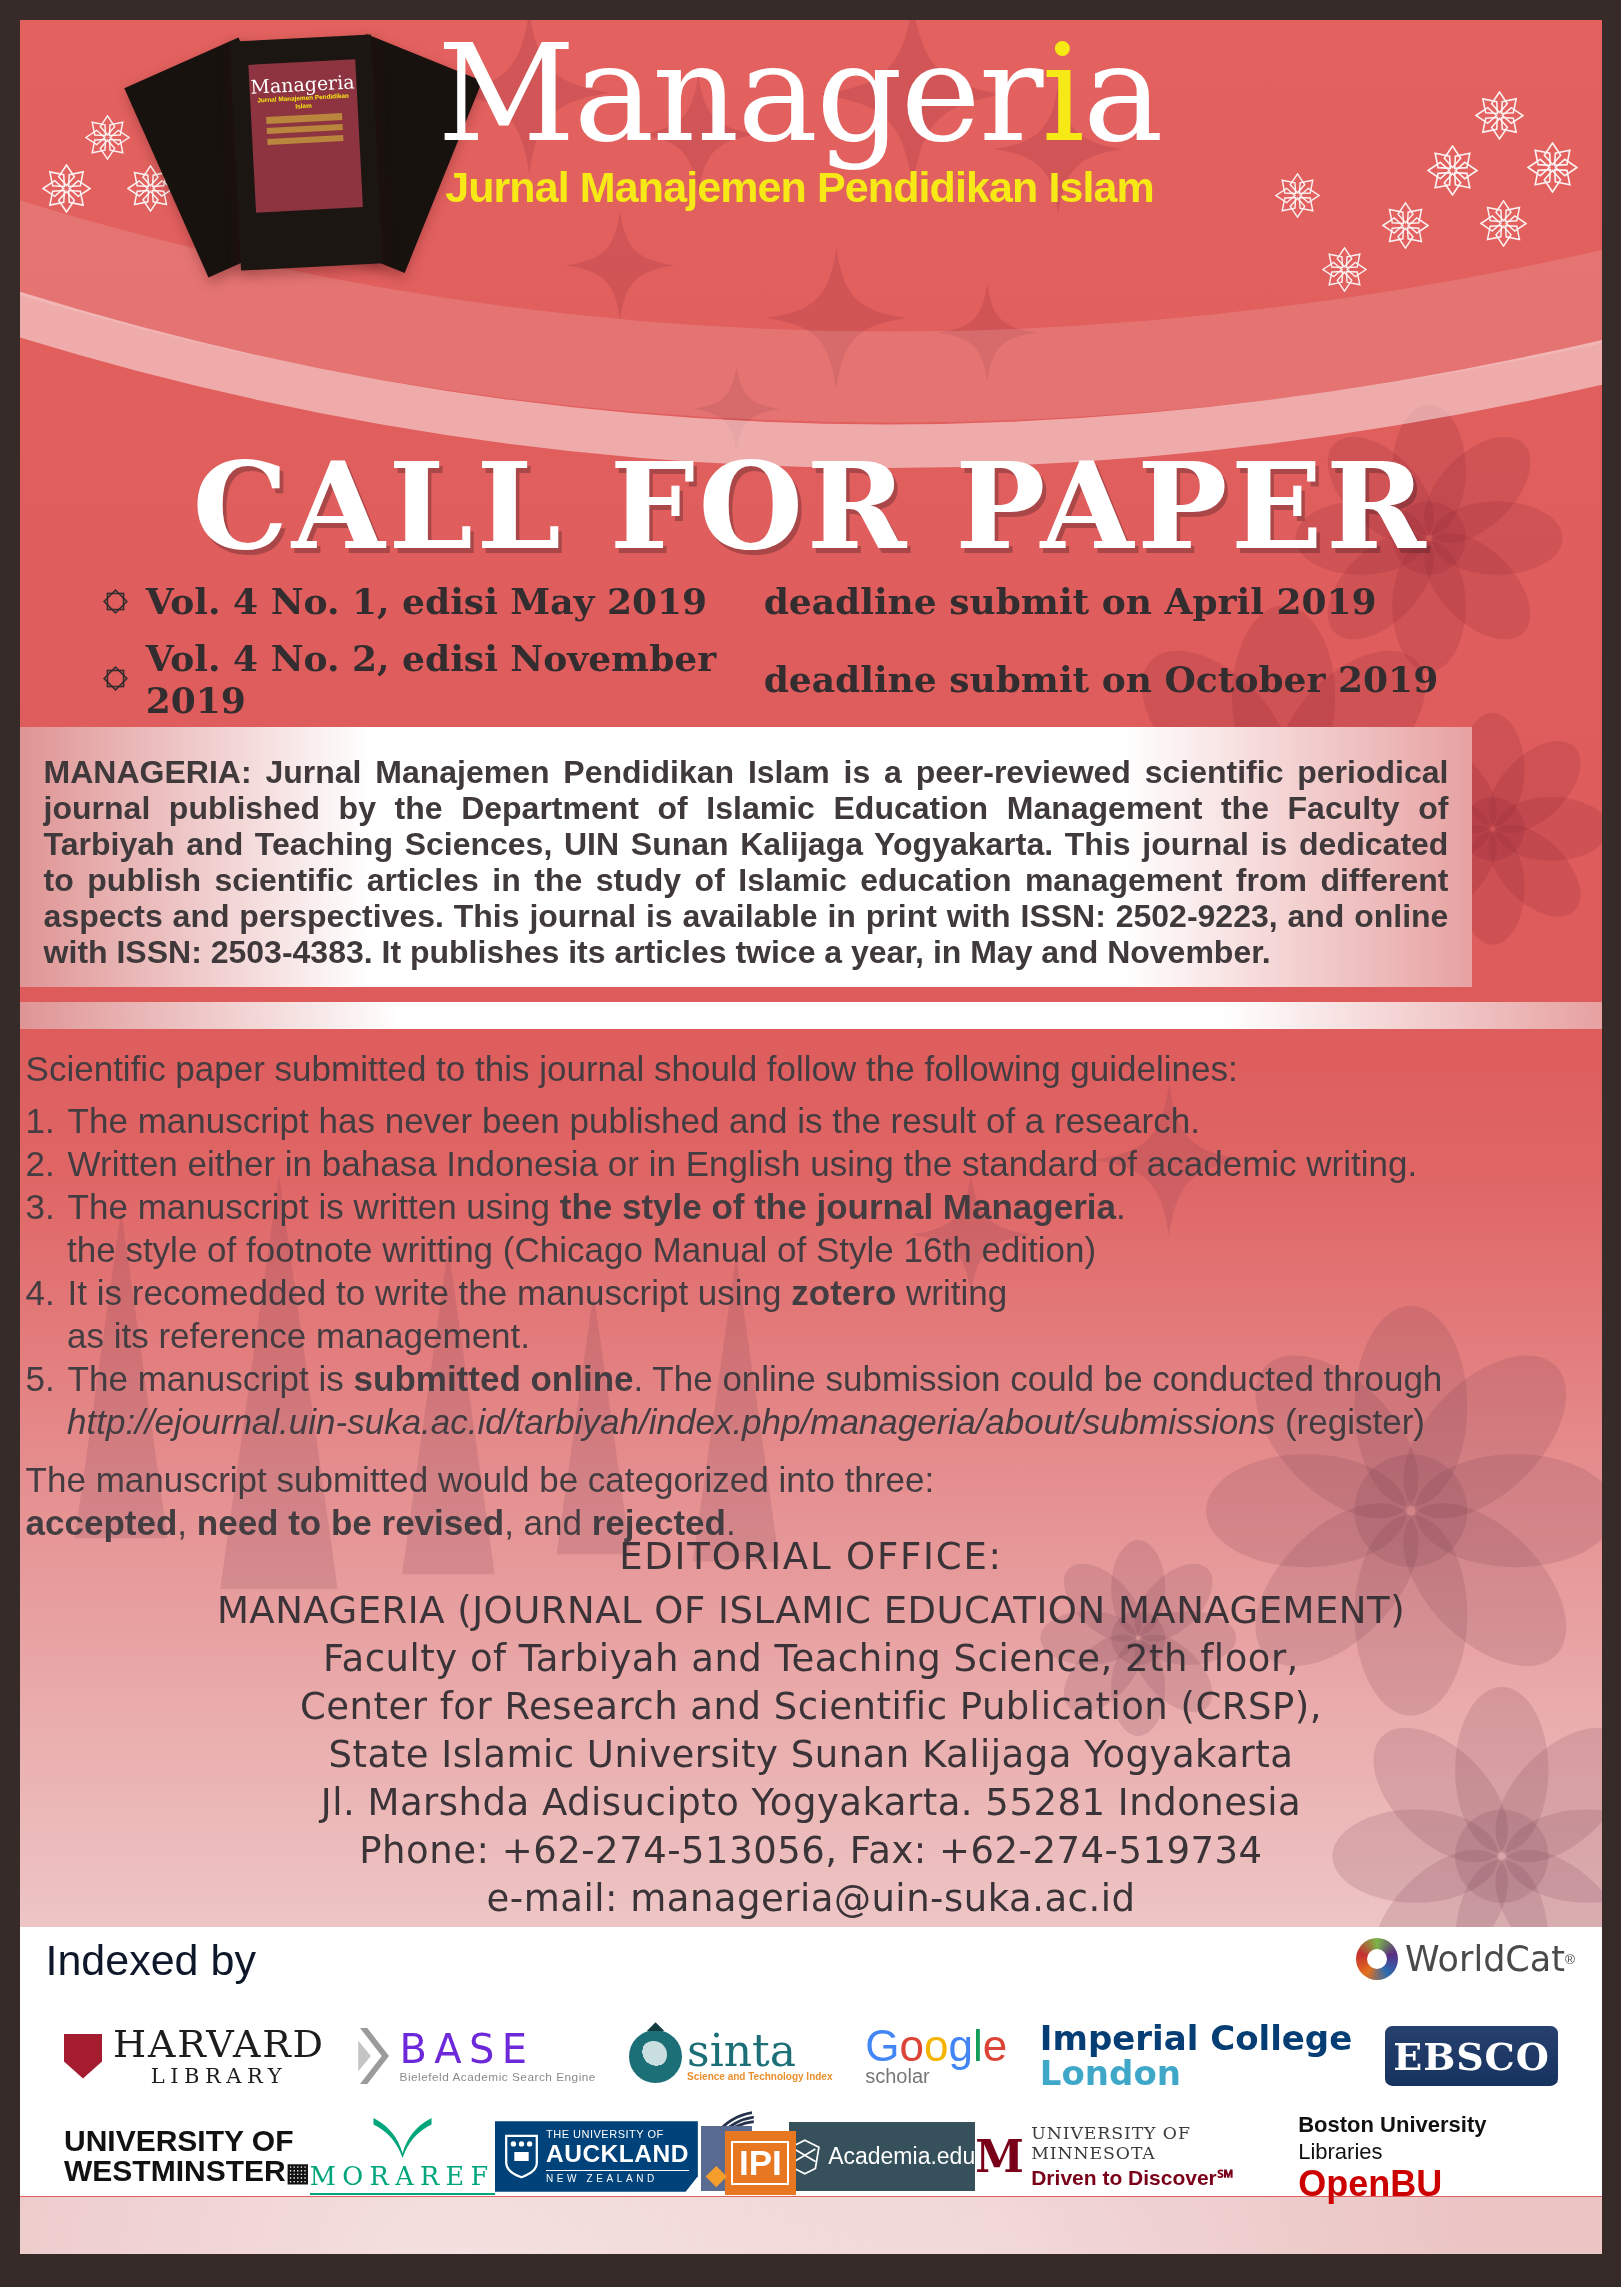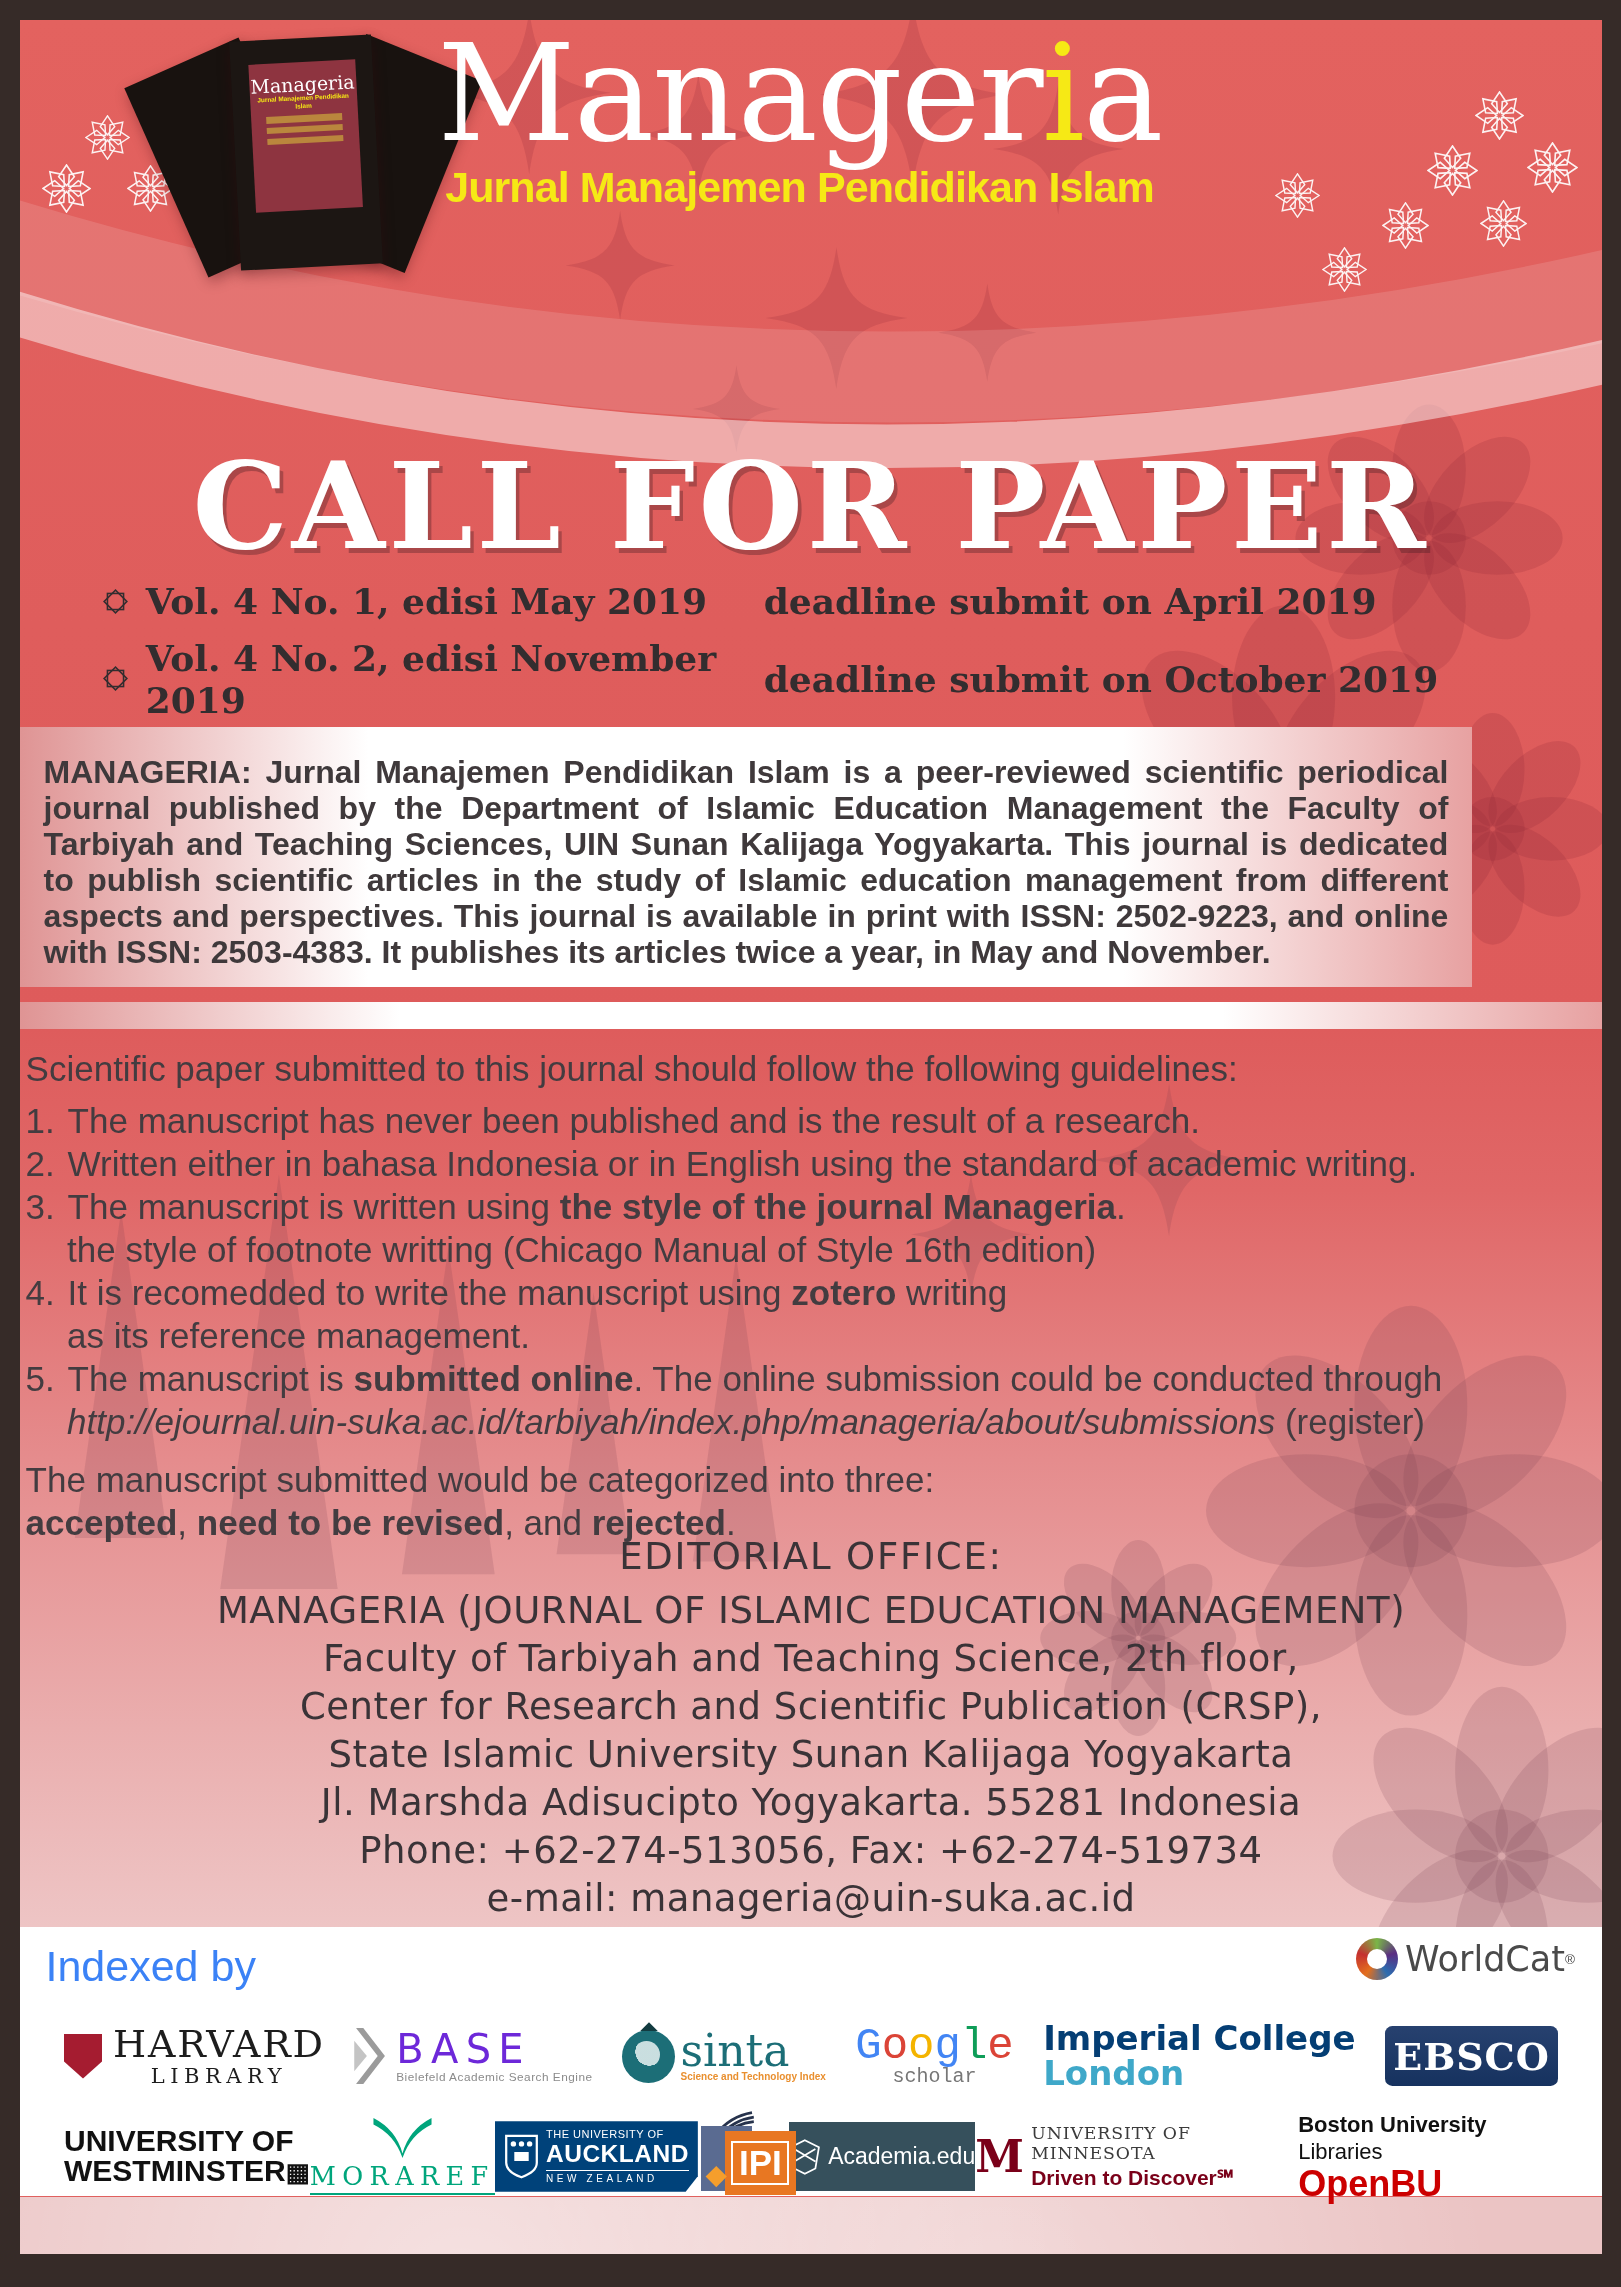--- a/index.html
+++ b/index.html
@@ -57,21 +57,21 @@
   .g-num{flex:0 0 42px;padding-left:3.6px;}
   .g-cont{padding-left:45px;}
   .g-url{font-style:italic;}
   .g-cat{margin-top:14.5px;padding-left:3.6px;}
   b{font-weight:bold;}
   .editorial{position:absolute;left:20px;top:1533px;width:1582px;z-index:6;text-align:center;
        font-family:"DejaVu Sans",sans-serif;color:#3a3337;font-size:37px;line-height:48px;letter-spacing:0.5px;}
   .editorial .ed-title{margin-bottom:5.5px;letter-spacing:1.8px;}
   
   .footerw{position:absolute;left:20px;top:1927px;width:1582px;height:269px;background:#fff;z-index:6;}
-  .indexed{position:absolute;left:25.5px;top:15px;font-size:43px;color:#3b82f6;}
+  .indexed{position:absolute;left:25.5px;top:9px;font-size:43px;color:#0f172a;}
   .worldcat{position:absolute;right:27px;top:11px;display:flex;align-items:center;}
   .wc-swirl{width:42px;height:42px;border-radius:50%;position:relative;margin-right:7.3px;
        background:conic-gradient(#7ab648,#5a2d82,#2b6cb0,#e36f1e,#c53030,#7ab648);}
   .wc-swirl:after{content:"";position:absolute;inset:11px;background:#fff;border-radius:50%;}
   .wc-name{font-family:"DejaVu Sans",sans-serif;font-size:35px;color:#4a4a4a;}
   .wc-reg{font-size:13.6px;color:#4a4a4a;vertical-align:top;}
   .logo-row{position:absolute;left:44px;right:44px;display:flex;justify-content:space-between;align-items:center;}
   .row1{top:71px;height:116px;}
   .row2{top:193px;height:73px;}
   
@@ -97,21 +97,21 @@
   
   .sinta{display:flex;align-items:center;}
   .s-circ{width:53px;height:53px;border-radius:50%;background:#1c6e77;position:relative;margin-right:5.5px;}
   .s-circ:after{content:"";position:absolute;left:11px;top:11px;width:27px;height:27px;border-radius:50%;
        background:radial-gradient(circle at 60% 40%,#e8f2f2 0 60%,transparent 61%);opacity:.85;}
   .s-cap{position:absolute;top:-7.3px;left:18px;width:18px;height:9px;background:#123b40;
        clip-path:polygon(50% 0,100% 100%,0 100%);}
   .s-name{font-family:"DejaVu Serif",serif;font-size:44px;color:#1c6e77;line-height:40px;}
   .s-sub{font-size:10px;color:#e98f2e;font-weight:bold;}
   
-  .gs{text-align:center;font-family:Liberation Mono, monospace;}
+  .gs{font-family:Liberation Sans, sans-serif;}
   .gs-word{font-size:44px;line-height:44px;}
   .gs-sub{font-size:20px;color:#777;margin-top:-3.6px;}
   
   .imp{font-family:"DejaVu Sans",sans-serif;line-height:35px;}
   .imp-1{color:#043e74;font-size:34px;font-weight:bold;}
   .imp-2{color:#3fa8c9;font-size:34px;font-weight:bold;}
   
   .ebsco{width:173px;height:60px;background:linear-gradient(180deg,#27416f,#16325f);border-radius:7.3px;
        display:flex;align-items:center;justify-content:center;}
   .ebsco span{font-family:"DejaVu Serif",serif;font-weight:bold;font-size:38px;color:#fff;letter-spacing:0.9px;}

